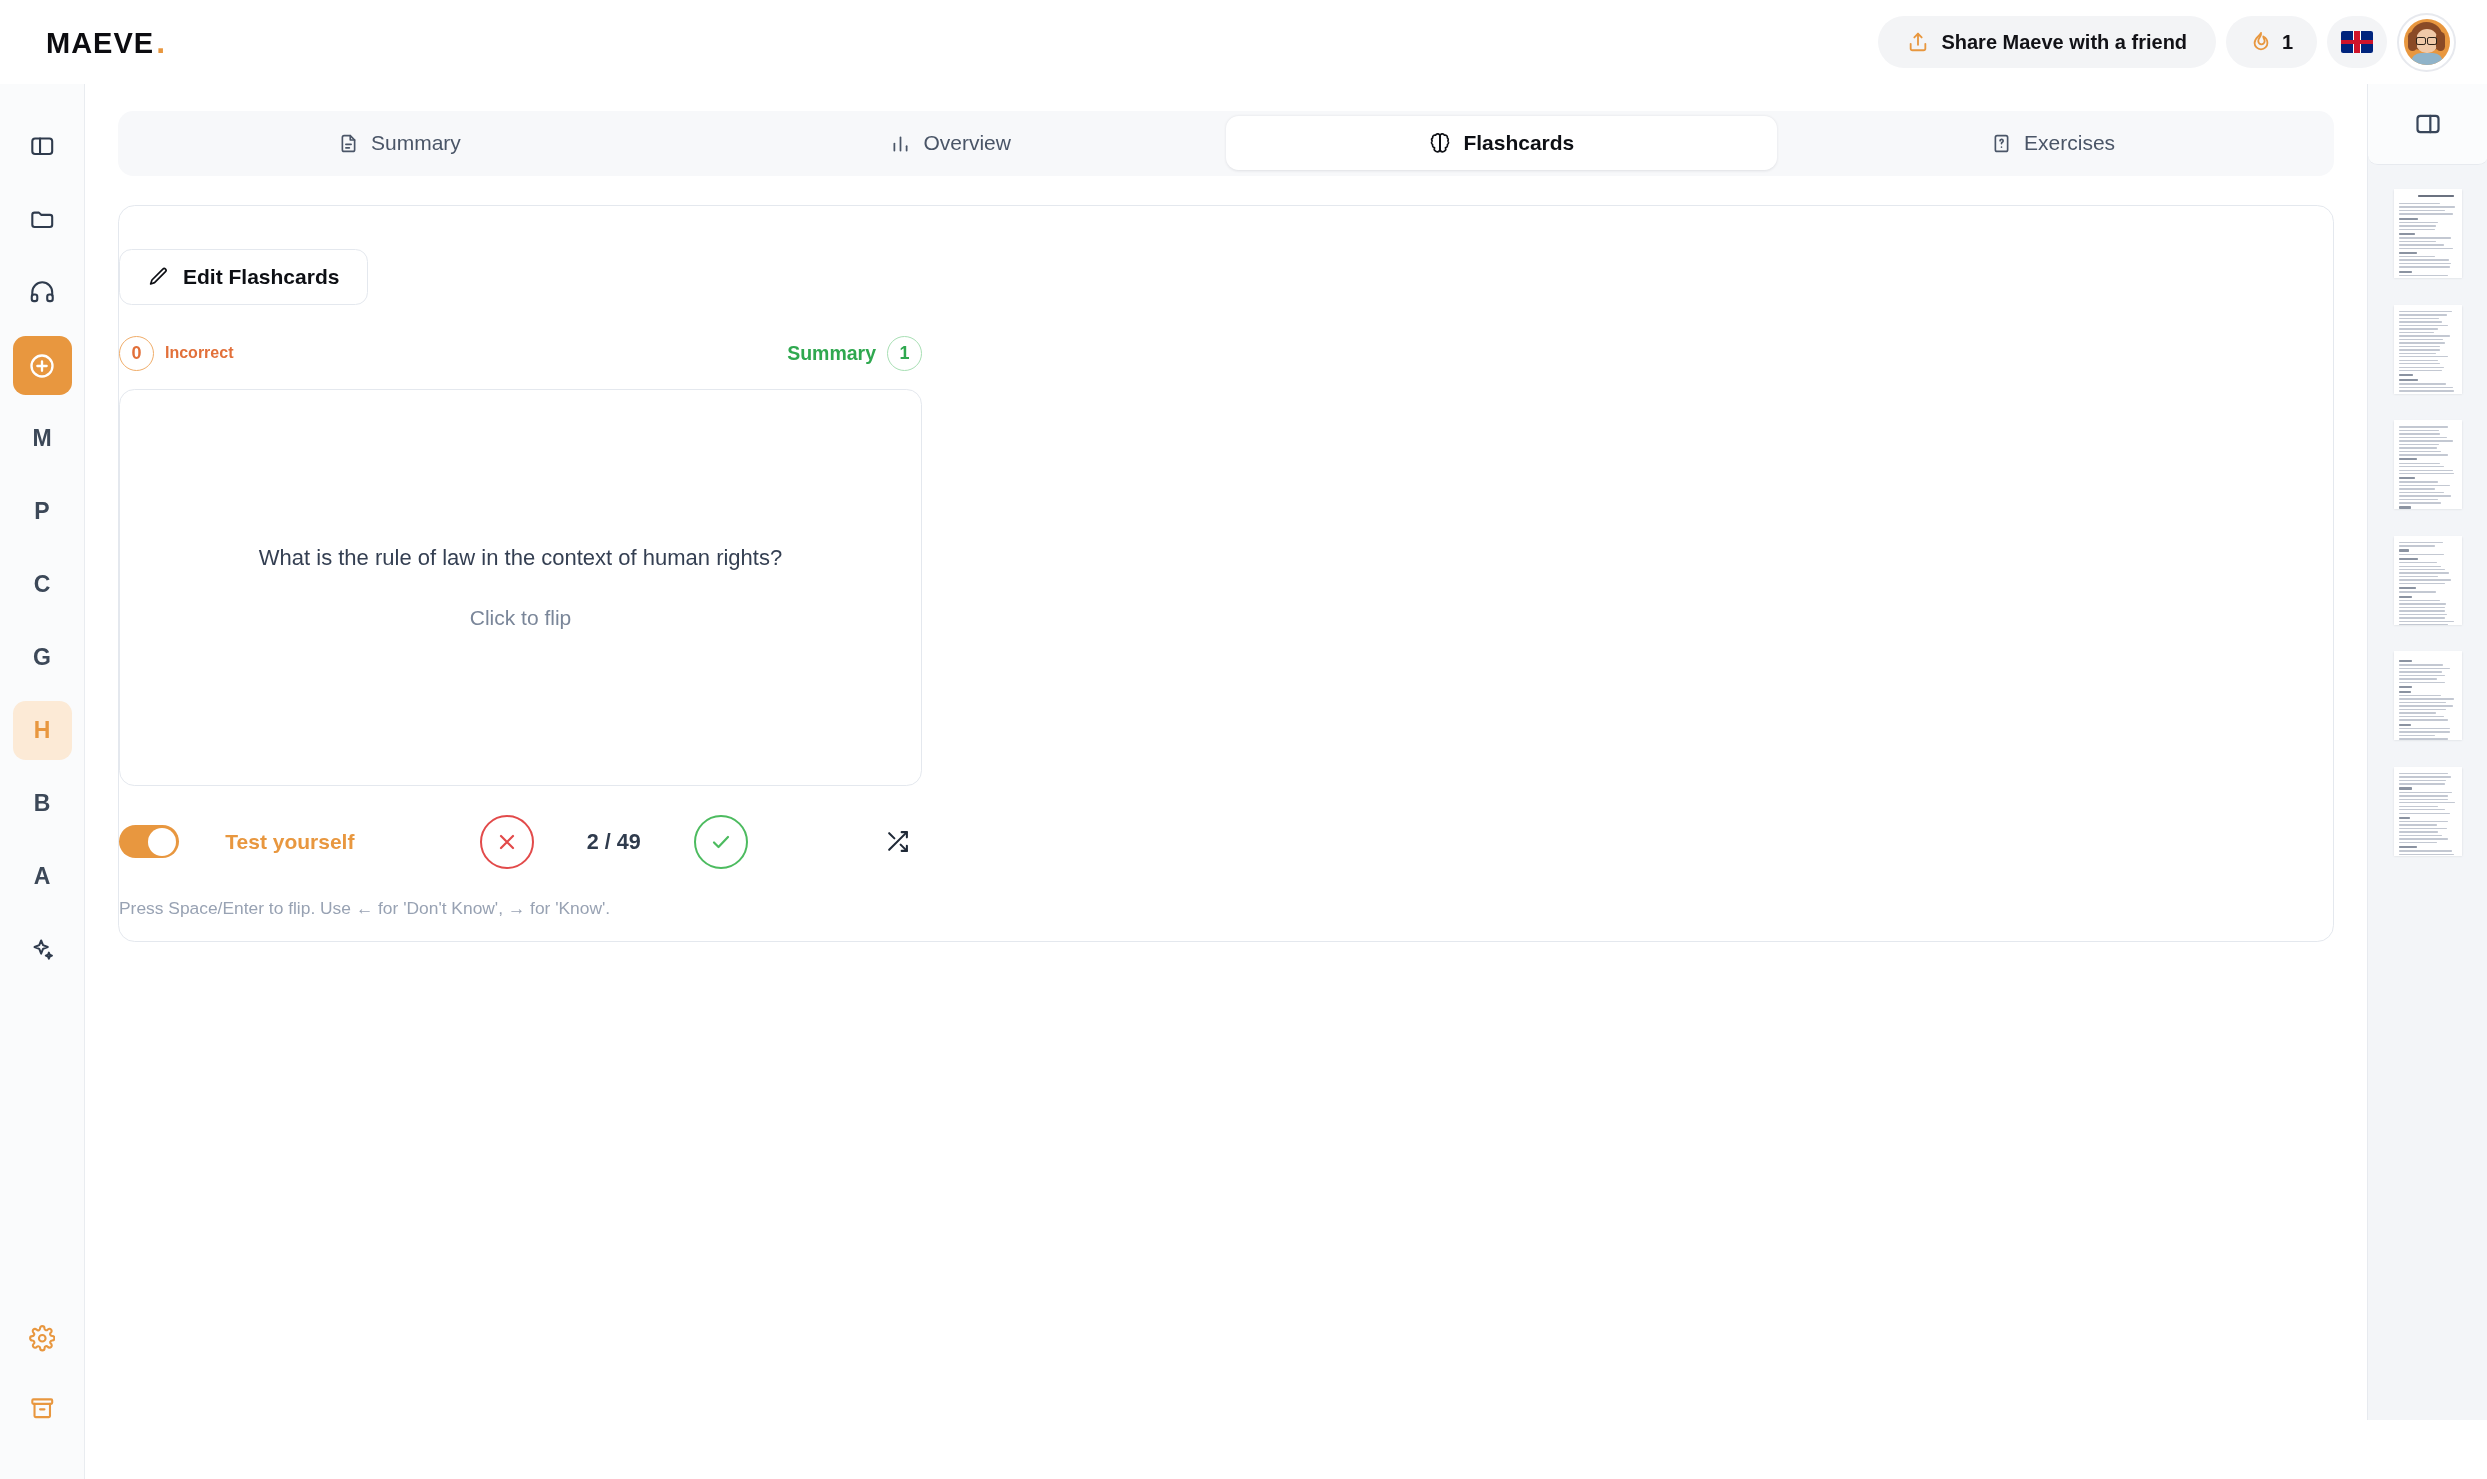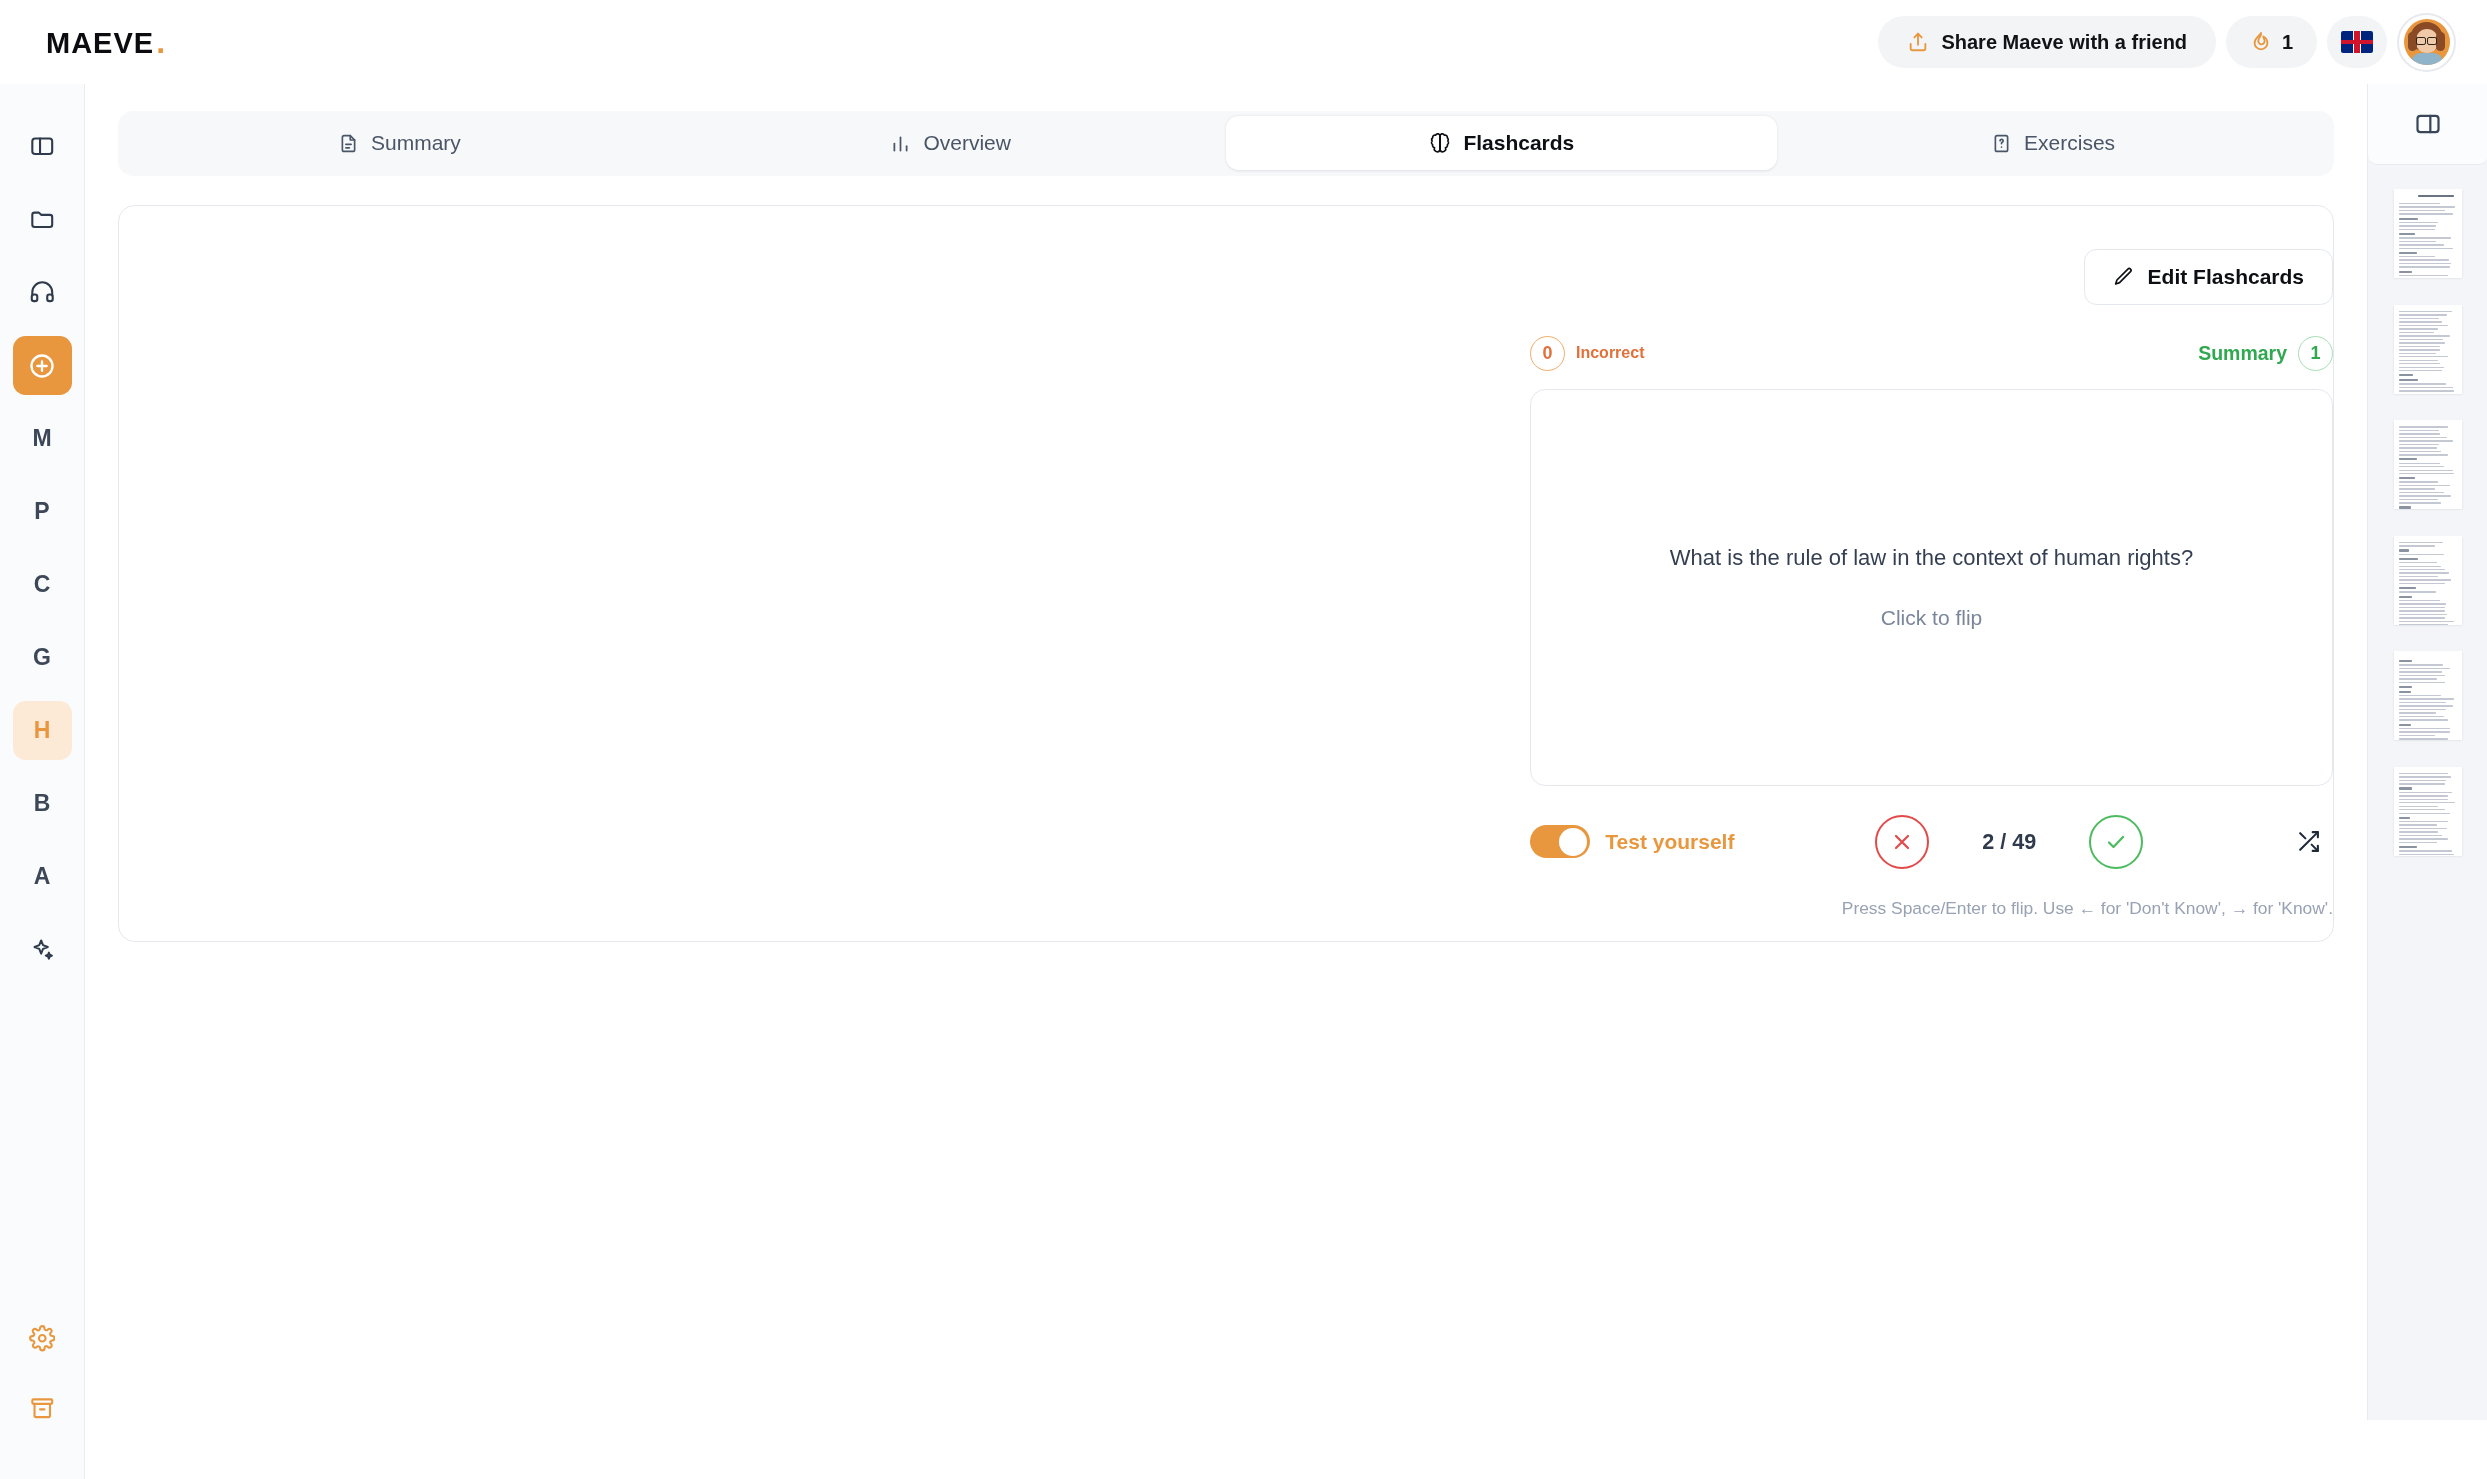--- a/index.html
+++ b/index.html
@@ -143,21 +143,21 @@
   .tab.active {
     background: #ffffff; color: #0d0f14; font-weight: 700;
     box-shadow: 0 0.7px 2.8px rgba(16,24,40,.10);
   }
 
   .panel {
     margin: 29px 33px 0 33px;
     height: 737px;
     border: 0.7px solid #e4e8ee; border-radius: 16.7px;
     background: #ffffff;
-    display: flex; flex-direction: column; align-items: flex-end;
+    display: flex; flex-direction: column; align-items: flex-start;
   }
   .edit-btn {
     margin-top: 43px;
     height: 56px; padding: 0 28px;
     border: 0.7px solid #e4e8ee; border-radius: 12.5px;
     background: #fff; cursor: pointer;
     display: flex; align-items: center; gap: 14px;
     font-size: 21px; font-weight: 700; color: #0d0f14;
     font-family: "Liberation Sans", sans-serif;
   }
@@ -194,21 +194,21 @@
   .toggle-wrap { display: flex; align-items: center; gap: 15.3px; cursor: pointer; }
   .toggle {
     width: 60px; height: 33px; border-radius: 16.7px;
     background: #E8973F; position: relative;
   }
   .toggle-knob {
     position: absolute; right: 2.8px; top: 2.8px;
     width: 28px; height: 28px; border-radius: 50%;
     background: #ffffff;
   }
-  .toggle-label { font-size: 21px; font-weight: 700; color: #E8973F; }
+  .toggle-label { font-size: 21px; font-weight: 700; color: #E8973F; margin-left: 31px; }
 
   .mid-controls {
     margin: 0 auto; display: flex; align-items: center; gap: 38px;
   }
   .round-btn {
     width: 54px; height: 54px; border-radius: 50%;
     background: #fff; cursor: pointer;
     display: flex; align-items: center; justify-content: center;
   }
   .btn-no { border: 2.1px solid #e24a4a; color: #e24a4a; }

